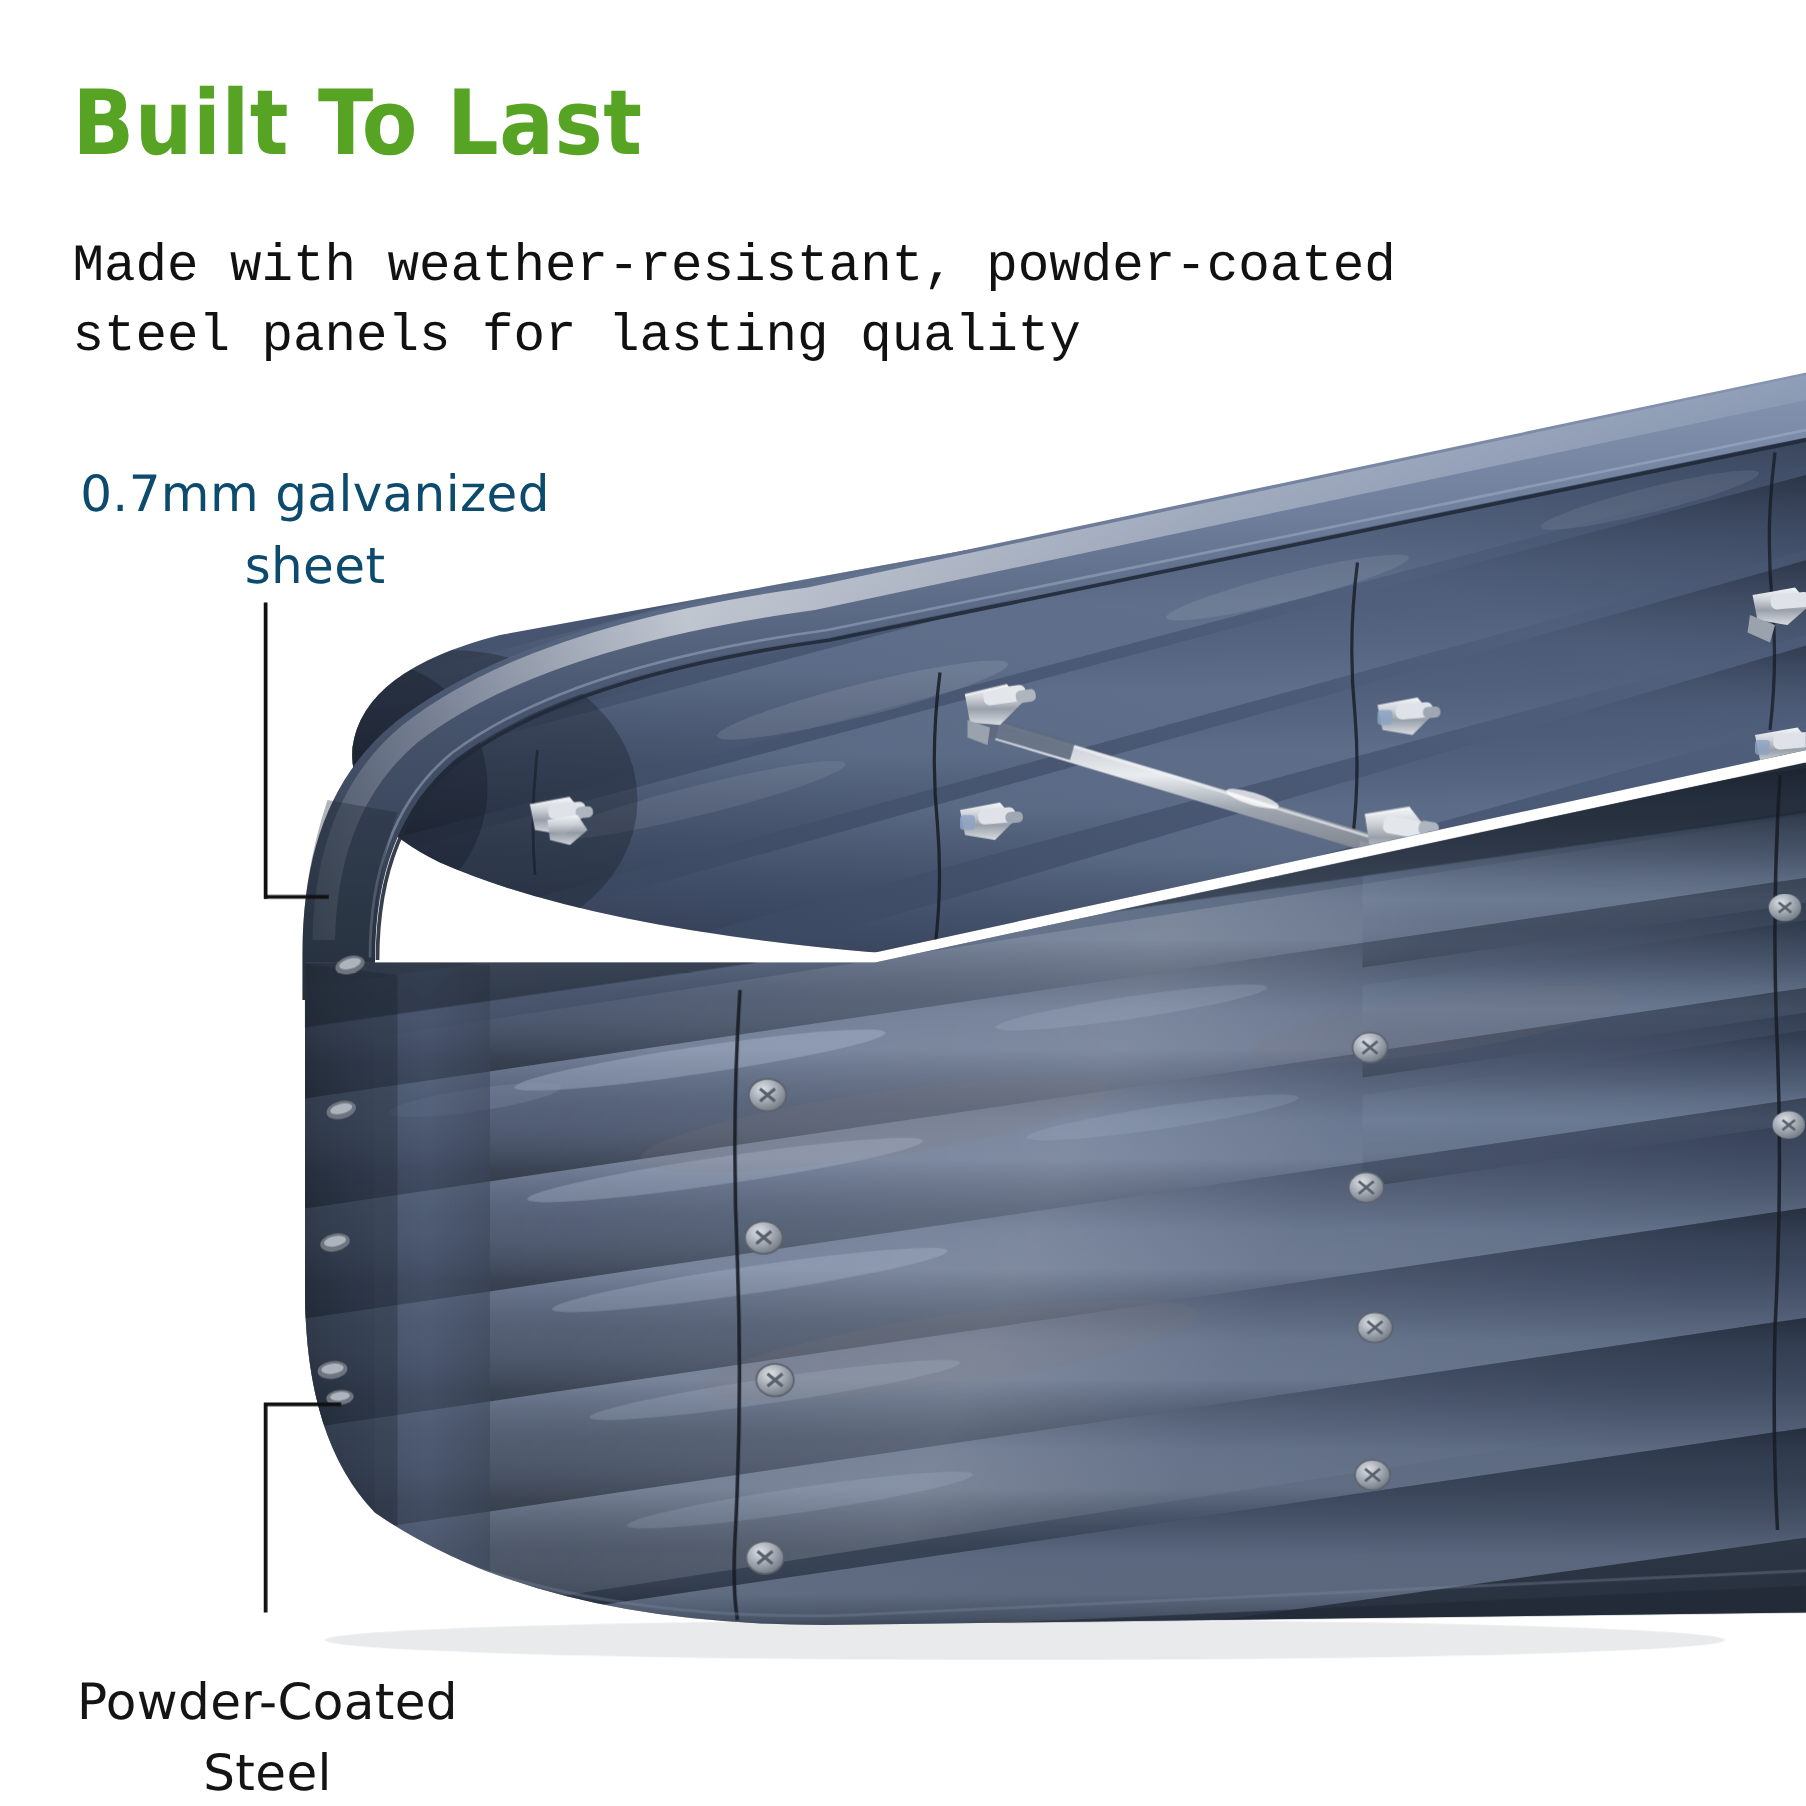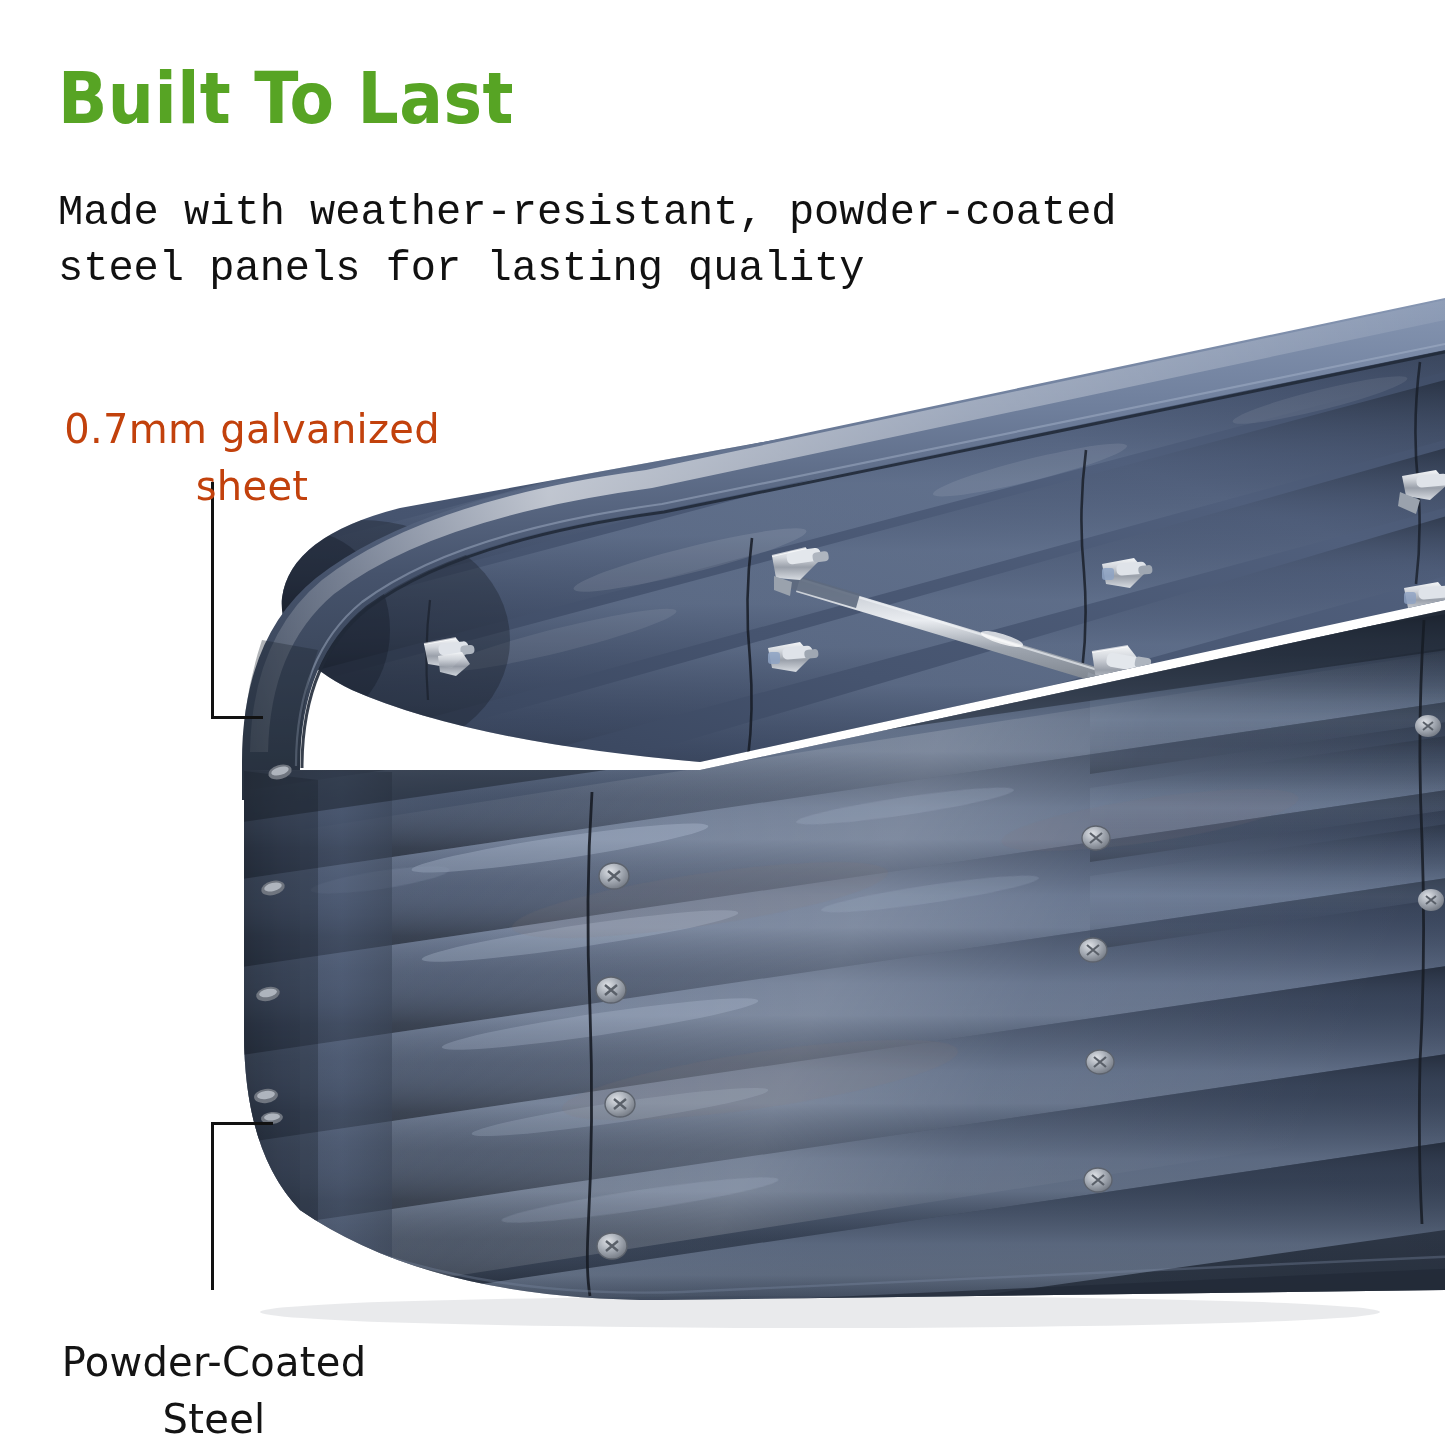--- a/index.html
+++ b/index.html
@@ -463,19 +463,19 @@
   <div class="leader" id="leader-top-stem"></div>
   <div class="leader" id="leader-top-tick"></div>
   <div class="leader" id="leader-bot-tick"></div>
   <div class="leader" id="leader-bot-stem"></div>
 
   <div id="headline" style="color: rgb(87, 164, 36);">Built To Last</div>
 
   <div id="subcopy" style="color: rgb(17, 17, 17);">Made with weather-resistant, powder-coated
 steel panels for lasting quality</div>
 
-  <div class="callout" id="callout-top" style="color: #c2410c; margin-top: 33px;">0.7mm galvanized
+  <div class="callout" id="callout-top" style="color: #0c4a6e;">0.7mm galvanized
 sheet</div>
 
   <div class="callout" id="callout-bottom" style="color: rgb(20, 20, 20);">Powder-Coated
 Steel</div>
 
 </div>
 
 </body></html>

